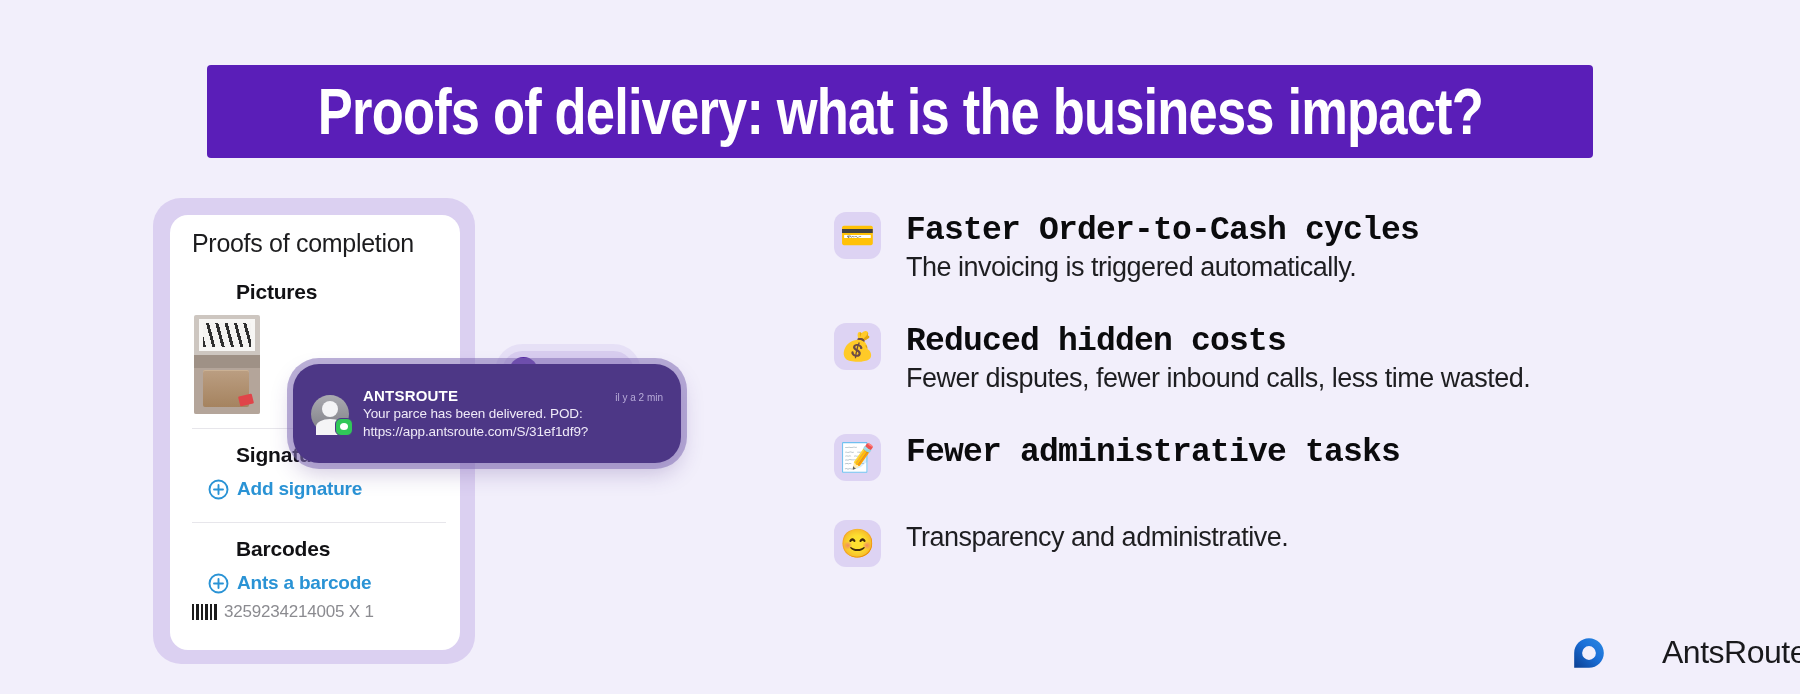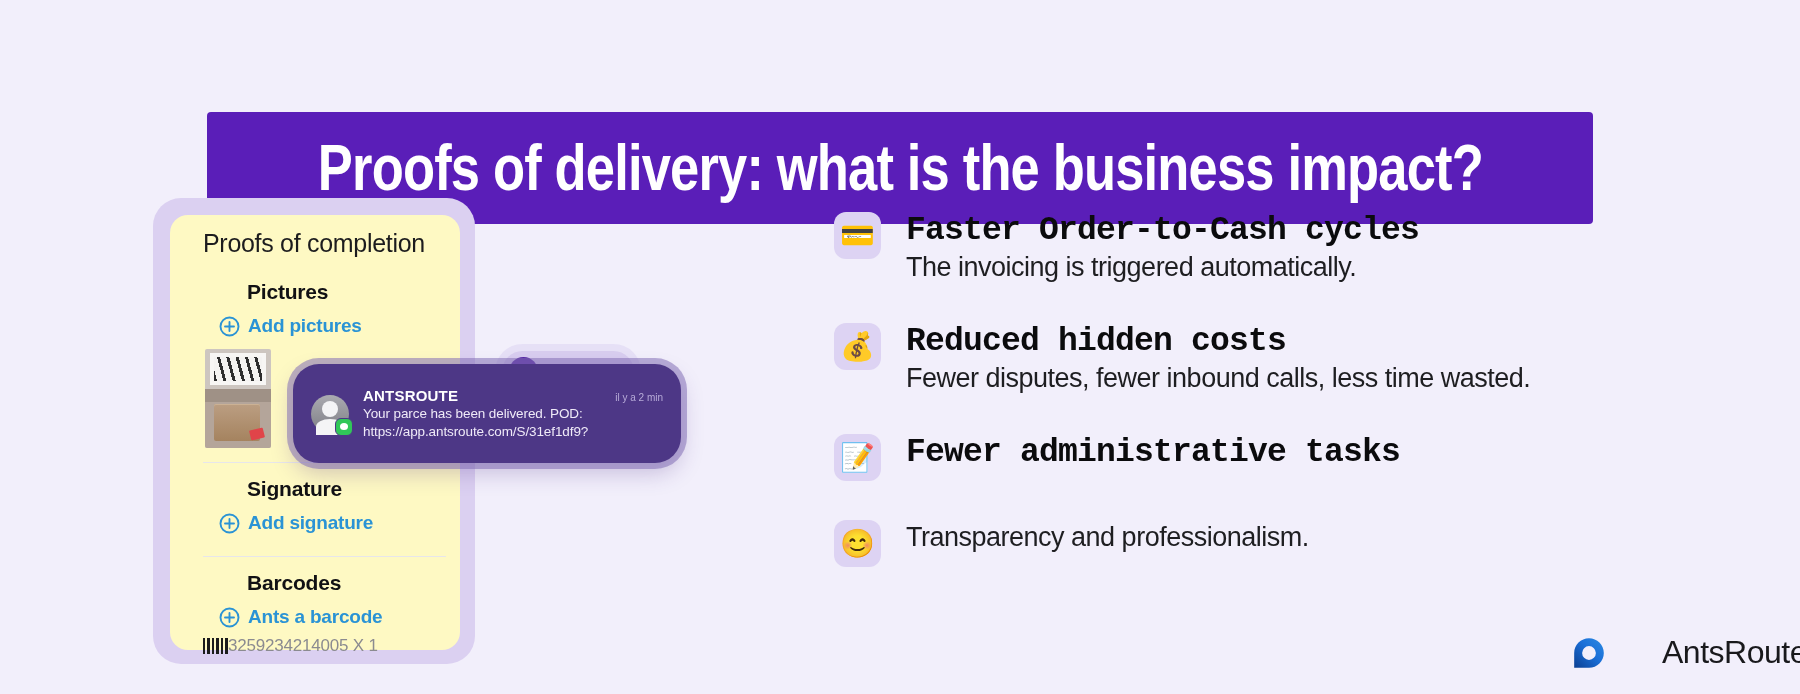--- a/index.html
+++ b/index.html
@@ -7,38 +7,38 @@
   body {
     position:relative;
     background:#F2EFFB;
     font-family:"Liberation Sans", sans-serif;
     overflow:hidden;
     color:#151517;
   }
 
   
   .banner {
-    position:absolute; left:207px; top:65px; width:1386px; height:112px;
+    position:absolute; left:207px; top:65px; width:1386px; height:93px;
     background:#5A1EB8; border-radius:4px;
-    display:flex; align-items:center; justify-content:center;margin-top:47px;
+    display:flex; align-items:center; justify-content:center;
   }
   .banner-title {
     color:#FFFFFF; font-weight:bold; font-size:64px; letter-spacing:-1px;
     transform:scaleX(0.82); transform-origin:center; white-space:nowrap;
   }
 
   
   .phone-outer {
     position:absolute; left:153px; top:198px; width:322px; height:466px;
     background:#DBD0F1; border-radius:28px;
   }
   .phone-card {
     position:absolute; left:17px; top:17px; width:290px; height:435px;
-    background:#fef9c3; border-radius:18px;
-    padding:14px 14px 0 33px;
+    background:#ffffff; border-radius:18px;
+    padding:14px 14px 0 22px;
   }
   .card-title { font-size:25px; color:#1C1C1E; letter-spacing:-0.3px; margin-bottom:22px; }
   .section-label { font-size:21px; font-weight:bold; color:#111114; margin-bottom:11px; letter-spacing:-0.2px;margin-left:44px; }
   .add-row { display:flex; align-items:center; gap:8px; margin-left:16px; margin-bottom:12px; cursor:pointer; }
   .add-row .link-text { color:#2A93D5; font-weight:bold; font-size:19px; letter-spacing:-0.2px; }
   .divider { height:1px; background:#E7E6EB; margin:14px 0 14px 0; }
 
   
   .photo {
     width:66px; height:99px; margin-left:2px; background:#cdc6c0;
@@ -54,21 +54,21 @@
   .photo .box {
     position:absolute; left:9px; top:55px; width:46px; height:37px;
     background:linear-gradient(180deg,#bb9e82,#a5835f); border-radius:2px;
     box-shadow:inset 0 1px 0 #cbb194;
   }
   .photo .sticker {
     position:absolute; right:7px; bottom:9px; width:14px; height:10px;
     background:#E04449; transform:rotate(-14deg); border-radius:1px;
   }
 
-  .barcode-row { display:flex; align-items:center; margin-top:2px; }
+  .barcode-row { display:flex; align-items:center; gap:7px; margin-top:2px; }
   .barcode-glyph {
     width:25px; height:16px;
     background:repeating-linear-gradient(90deg,#1c1c1c 0 2px,transparent 2px 4px,#1c1c1c 4px 7px,transparent 7px 9px);
   }
   .barcode-text { color:#8B8B90; font-size:17px; letter-spacing:-0.2px; }
 
   
   .notif-pill {
     position:absolute; left:502px; top:351px; width:132px; height:41px;
     background:#D8CDEF; border-radius:21px;
@@ -129,27 +129,20 @@
 
 <div class="banner">
   <div class="banner-title">Proofs of delivery: what is the business impact?</div>
 </div>
 
 <div class="phone-outer">
   <div class="phone-card">
     <div class="card-title">Proofs of completion</div>
 
     <div class="section-label">Pictures</div>
-    <div class="add-row">
-      <svg width="21" height="21" viewBox="0 0 21 21">
-        <circle cx="10.5" cy="10.5" r="9" fill="none" stroke="#2A93D5" stroke-width="1.9"></circle>
-        <path d="M10.5 6v9M6 10.5h9" stroke="#2A93D5" stroke-width="1.9" stroke-linecap="round"></path>
-      </svg>
-      <span class="link-text">Add pictures</span>
-    </div>
     <div class="photo">
       <div class="ground"></div>
       <div class="vent"></div>
       <div class="step"></div>
       <div class="box"></div>
       <div class="sticker"></div>
     </div>
 
     <div class="divider"></div>
 
@@ -226,21 +219,21 @@
   <div class="benefit">
     <div class="benefit-icon">📝</div>
     <div>
       <div class="benefit-title">Fewer administrative tasks</div>
     </div>
   </div>
 
   <div class="benefit">
     <div class="benefit-icon">😊</div>
     <div>
-      <div class="benefit-desc">Transparency and professionalism.</div>
+      <div class="benefit-desc">Transparency and administrative.</div>
     </div>
   </div>
 
 </div>
 
 <div class="logo">
   <svg width="36" height="36" viewBox="0 0 34 34">
     <defs>
       <linearGradient id="lg" x1="0" y1="1" x2="1" y2="0">
         <stop offset="0" stop-color="#0B3F92"></stop>

